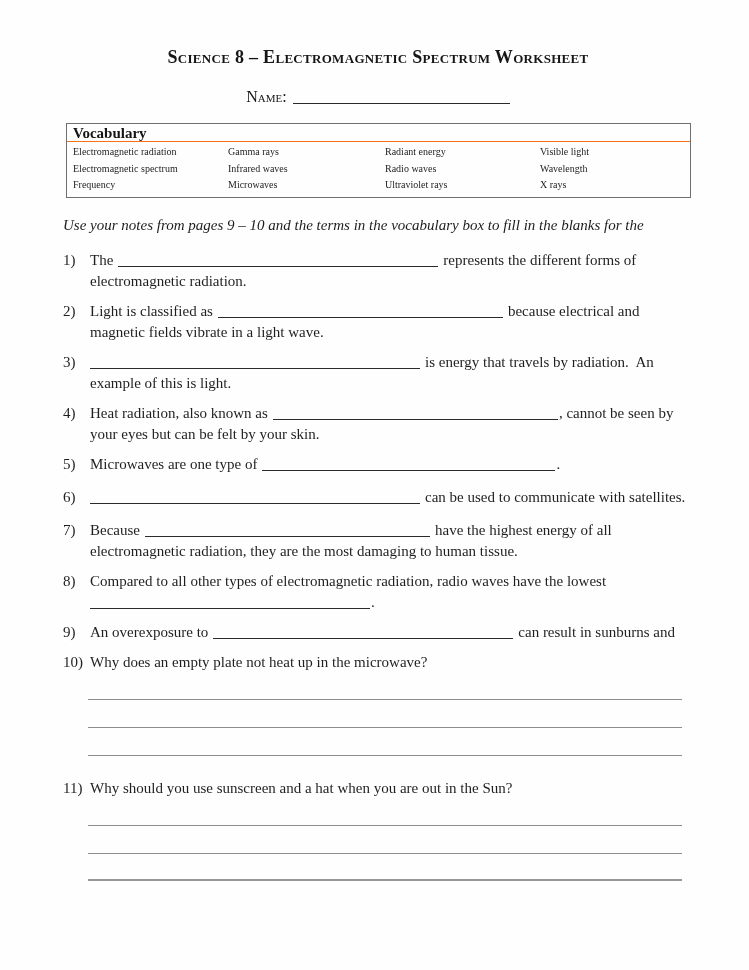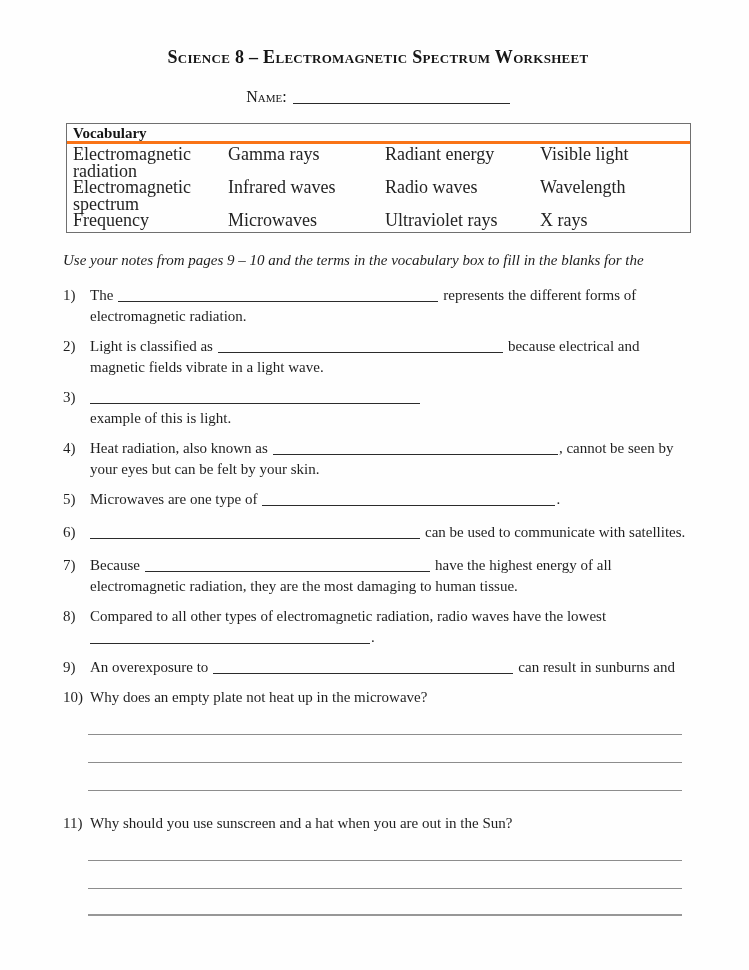--- a/index.html
+++ b/index.html
@@ -48,28 +48,28 @@
     margin-left: 3px;
     width: 625px;
     border: 1px solid #6f6f6f;
     box-sizing: border-box;
   }
   .vocab-header {
     font-weight: bold;
     font-size: 15px;
     line-height: 16px;
     padding: 1px 6px 0 6px;
-    border-bottom: 3px solid #f97316;
+    border-bottom: 1px solid #f97316;
     color: #141414;
   }
   .vocab-grid {
     display: grid;
     grid-template-columns: 155px 157px 155px 1fr;
     padding: 2px 6px 3px 6px;
-    font-size: 18px;
+    font-size: 10px;
     line-height: 16.5px;
     color: #232323;
   }
 
   
   .instructions {
     margin: 18px 0 0 0;
     text-align: left;
     font-style: italic;
     font-size: 15px;
@@ -148,21 +148,21 @@
     <div class="qtext"><span>The</span><span class="blank w320"></span><span>represents the different forms of</span><span class="l2">electromagnetic radiation.</span></div>
   </div>
 
   <div class="question">
     <span class="qnum">2)</span>
     <div class="qtext"><span>Light is classified as</span><span class="blank w285"></span><span>because electrical and</span><span class="l2">magnetic fields vibrate in a light wave.</span></div>
   </div>
 
   <div class="question">
     <span class="qnum">3)</span>
-    <div class="qtext"><span class="blank w330 lead"></span><span class="l2">example of this is light.</span></div>
+    <div class="qtext"><span class="blank w330 lead"></span><span>is energy that travels by radiation.&nbsp; An</span><span class="l2">example of this is light.</span></div>
   </div>
 
   <div class="question">
     <span class="qnum">4)</span>
     <div class="qtext"><span>Heat radiation, also known as</span><span class="blank w285 hug"></span><span>, cannot be seen by</span><span class="l2">your eyes but can be felt by your skin.</span></div>
   </div>
 
   <div class="question single">
     <span class="qnum">5)</span>
     <div class="qtext"><span>Microwaves are one type of</span><span class="blank w293 hug"></span><span>.</span></div>

